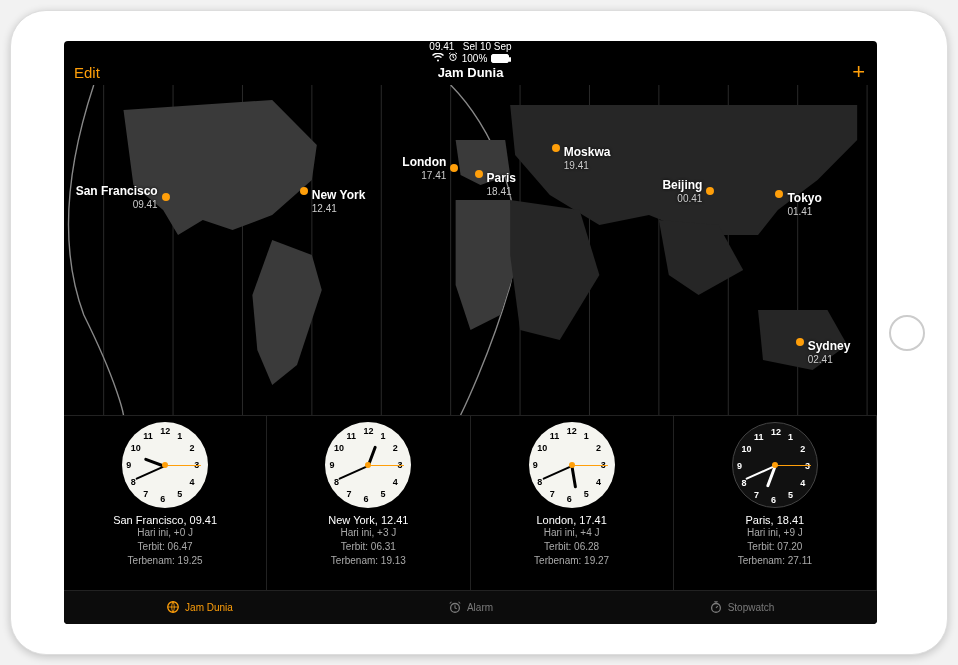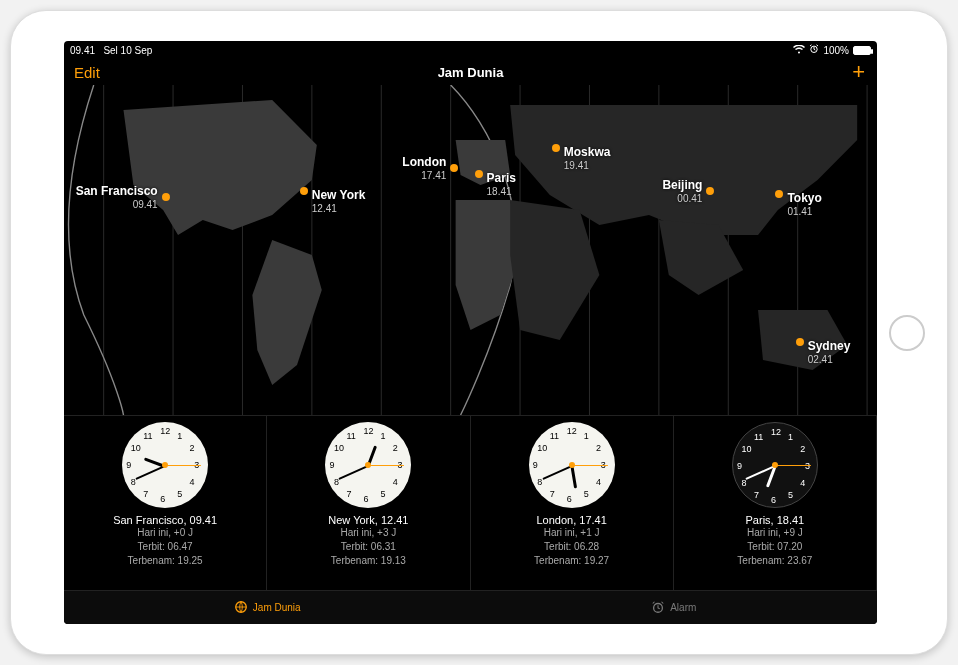--- a/index.html
+++ b/index.html
@@ -17,21 +17,21 @@
     border:2px solid #ccc; background:#fff;
   }
   .screen {
     position:absolute; left:53px; top:30px; right:70px; bottom:30px;
     background:#000; border-radius:4px; overflow:hidden; color:#fff;
   }
 
   
   .statusbar {
     height:18px; font-size:10px; color:#fff; display:flex;
-    align-items:center; justify-content:space-between; padding:0 6px;
+    align-items:center; justify-content:space-between; padding:0 6px;flex-direction:column;
   }
   .statusbar .sb-right { display:flex; align-items:center; gap:4px; }
   .sb-battery { display:inline-block; width:18px; height:9px; border:1px solid #fff; border-radius:2px; position:relative; }
   .sb-battery::after { content:""; position:absolute; right:-3px; top:2px; width:2px; height:5px; background:#fff; border-radius:1px; }
   .sb-battery .fill { background:#fff; height:100%; width:100%; display:block; }
 
   
   .navbar { height:26px; display:flex; align-items:center; justify-content:center; position:relative; }
   .navbar .title { font-size:13px; font-weight:600; }
   .navbar .edit-btn { position:absolute; left:10px; color:#ff9f0a; font-size:15px; }
@@ -54,21 +54,21 @@
     flex:0 0 25%; border-right:1px solid #222; display:flex;
     flex-direction:column; align-items:center; padding-top:6px;
     font-size:10px; color:#aaa;
   }
   .clock-face {
     width:86px; height:86px; border-radius:50%; position:relative;
     margin-bottom:6px;
   }
   .face-day   { background:#f5f5f0; }
   .face-night { background:#111; border:1px solid #444; }
-  .clock-face .num { position:absolute; font-size:9px; font-weight:400; }
+  .clock-face .num { position:absolute; font-size:9px; font-weight:700; }
   .face-day .num { color:#000; }
   .face-night .num { color:#fff; }
   .hand { position:absolute; left:50%; top:50%; transform-origin:0 50%; border-radius:2px; }
   .hand.hour   { width:22px; height:3px; background:#000; }
   .hand.minute { width:32px; height:2px; background:#000; }
   .face-night .hand.hour, .face-night .hand.minute { background:#fff; }
   .hand.second { width:36px; height:1px; background:#ff9f0a; }
   .center-pin  { position:absolute; left:50%; top:50%; width:6px; height:6px; margin:-3px 0 0 -3px; border-radius:50%; background:#ff9f0a; }
   .clock-cell .line1 { color:#fff; font-size:11px; }
   .clock-cell .line  { line-height:1.4; }
@@ -242,21 +242,21 @@
             <span class="num" style="left:8.55513627132909px;top:55.000000000000014px">8</span>
             <span class="num" style="left:4px;top:38.00000000000001px">9</span>
             <span class="num" style="left:8.555136271329086px;top:20.999999999999996px">10</span>
             <span class="num" style="left:20.999999999999986px;top:8.555136271329097px">11</span>
             <div class="hand hour" style="transform:rotate(80.5deg)"></div>
             <div class="hand minute" style="transform:rotate(156deg)"></div>
             <div class="hand second" style="transform:rotate(0deg)"></div>
             <div class="center-pin"></div>
           </div>
           <div class="line1"><span>London</span>, <span>17.41</span></div>
-          <div class="line">Hari ini, +1 J</div>
+          <div class="line">Hari ini, +4 J</div>
           <div class="line">Terbit: 06.28</div>
           <div class="line">Terbenam: 19.27</div>
         </div>
         <div class="clock-cell">
           <div class="clock-face face-night">
             <span class="num" style="left:38px;top:4px">12</span>
             <span class="num" style="left:55px;top:8.555136271329083px">1</span>
             <span class="num" style="left:67.44486372867091px;top:21px">2</span>
             <span class="num" style="left:72px;top:38px">3</span>
             <span class="num" style="left:67.44486372867092px;top:54.99999999999999px">4</span>
@@ -268,35 +268,42 @@
             <span class="num" style="left:8.555136271329086px;top:20.999999999999996px">10</span>
             <span class="num" style="left:20.999999999999986px;top:8.555136271329097px">11</span>
             <div class="hand hour" style="transform:rotate(110.5deg)"></div>
             <div class="hand minute" style="transform:rotate(156deg)"></div>
             <div class="hand second" style="transform:rotate(0deg)"></div>
             <div class="center-pin"></div>
           </div>
           <div class="line1"><span>Paris</span>, <span>18.41</span></div>
           <div class="line">Hari ini, +9 J</div>
           <div class="line">Terbit: 07.20</div>
-          <div class="line">Terbenam: 23.67</div>
+          <div class="line">Terbenam: 27.11</div>
         </div>
       </div>
 
     <div class="tabbar" id="tabbar">
         <div class="tab active">
           <span><svg viewBox="0 0 16 16">
               <circle cx="8" cy="8" r="6" fill="none" stroke-width="1.5"></circle>
               <path d="M2 8h12M8 2c2 3 2 9 0 12M8 2c-2 3-2 9 0 12" fill="none" stroke-width="1"></path>
             </svg></span>
           <span>Jam Dunia</span>
         </div>
         <div class="tab">
           <span><svg viewBox="0 0 16 16">
               <circle cx="8" cy="9" r="5" fill="none" stroke-width="1.5"></circle>
               <path d="M2 4l2-2M14 4l-2-2M8 6v3l2 1" fill="none" stroke-width="1.2"></path>
             </svg></span>
           <span>Alarm</span>
         </div>
+        <div class="tab">
+          <span><svg viewBox="0 0 16 16">
+              <circle cx="8" cy="9" r="5" fill="none" stroke-width="1.5"></circle>
+              <path d="M8 4V2M6 2h4M8 9l2-2" fill="none" stroke-width="1.2"></path>
+            </svg></span>
+          <span>Stopwatch</span>
+        </div>
       </div>
 
   </div>
 </div>
 
 </body></html>

